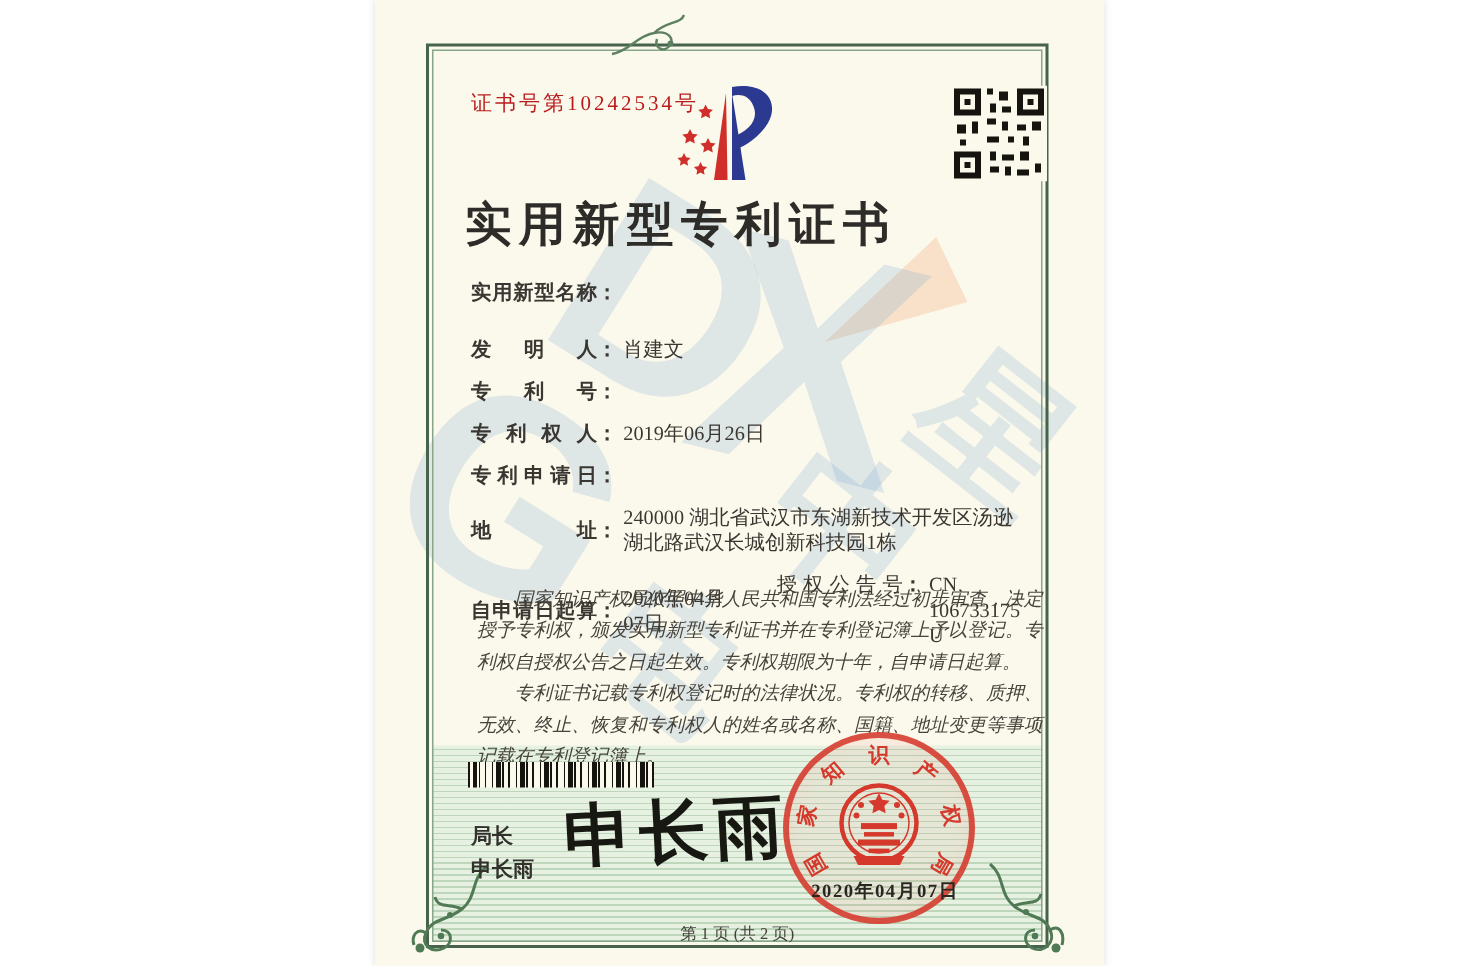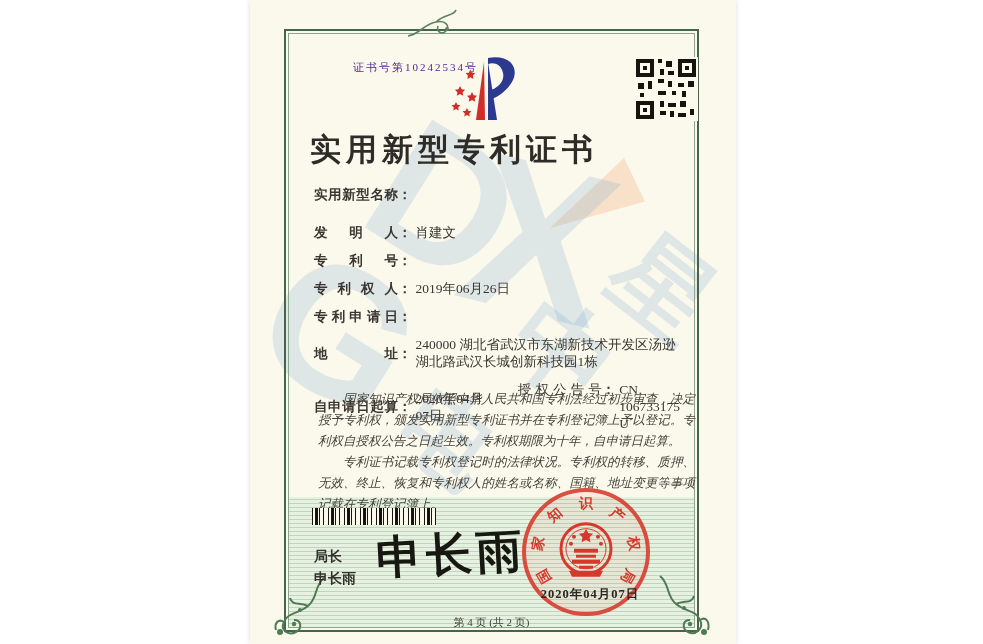--- a/index.html
+++ b/index.html
@@ -23,22 +23,22 @@
           background-image:repeating-linear-gradient(0deg, rgba(122,170,124,.38) 0 1px, rgba(122,170,124,0) 1px 4px); }
 
   
   .wm { position:absolute; color:rgba(130,172,214,.24); font-weight:bold;
         font-family:"Liberation Sans","DejaVu Sans",sans-serif; pointer-events:none; }
   .wm-tri { position:absolute; left:300px; top:158px; width:95px; height:70px;
             background:#f7d8bc; opacity:.75;
             clip-path:polygon(78% 0, 100% 62%, 0 100%); }
 
   
-  .cert-no { position:absolute; left:64px; top:60px; font-size:11px; letter-spacing:2px;
-             color:#4c1d95;margin-left:39px; }
+  .cert-no { position:absolute; left:64px; top:60px; font-size:14px; letter-spacing:2px;
+             color:#b91c1c; }
   .logo { position:absolute; left:198px; top:52px; width:80px; height:76px; }
   .qr { position:absolute; left:384px; top:57px; width:64px; height:64px; }
   .title { position:absolute; left:34px; top:129px; width:340px; text-align:center;
            font-size:31px; font-weight:bold; letter-spacing:5px; color:#2e2c28; }
 
   
   .fields { position:absolute; left:64px; top:186px; width:366px; font-size:13.5px;
             color:#3a3732; }
   .row { display:flex; line-height:17px; margin-bottom:11px;align-items:center; }
   .row .lbl { display:inline-block; width:84px; font-weight:bold;
@@ -57,21 +57,21 @@
            line-height:21px; color:#46433c; font-style:italic; text-align:justify; }
   .paras p { text-indent:2em; }
 
   
   .barcode { position:absolute; left:62px; top:508px; width:124px; height:17px;
              background:repeating-linear-gradient(90deg,
                #15140f 0 1px, #fbf9ec 1px 3px, #15140f 3px 6px, #fbf9ec 6px 7px,
                #15140f 7px 8px, #fbf9ec 8px 11px, #15140f 11px 12px, #fbf9ec 12px 16px); }
   .signer { position:absolute; left:64px; top:546px; font-size:14px; font-weight:bold;
             color:#33312c; line-height:22px;
-            font-family:Liberation Mono, monospace; }
+            font-family:Liberation Sans, sans-serif; }
   .signature { position:absolute; left:126px; top:524px; font-size:46px; color:#181813;
                transform:rotate(-3deg); letter-spacing:4px; font-weight:bold; }
 
   
   .seal { position:absolute; left:272px; top:488px; width:128px; height:128px;
           border:4px solid rgba(213,57,44,.88); border-radius:50%;
           background:radial-gradient(circle, rgba(230,90,70,.07) 55%, rgba(230,90,70,.14) 100%); }
   .seal-char { position:absolute; left:50%; top:50%; font-size:14px; font-weight:bold;
                color:#d5392c; }
   .seal-emblem { position:absolute; left:50%; top:50%; transform:translate(-50%,-52%); }
@@ -246,16 +246,16 @@
           <circle cx="44" cy="25" r="2" fill="#d5392c"></circle>
         <rect x="17" y="30" width="24" height="4" fill="#d5392c"></rect>
         <rect x="19" y="36" width="20" height="3" fill="#d5392c"></rect>
         <rect x="15" y="41" width="28" height="4" fill="#d5392c"></rect>
         <rect x="22" y="47" width="14" height="3" fill="#d5392c"></rect>
         <path d="M12,52 h34 l-3,6 h-28 Z" fill="#d5392c"></path>
       </svg>
       <div class="seal-date">2020年04月07日</div>
     </div>
 
-    <div class="page-info">第 4 页 (共 2 页)</div>
+    <div class="page-info">第 1 页 (共 2 页)</div>
 
   </div>
 </div>
 
 </body></html>

